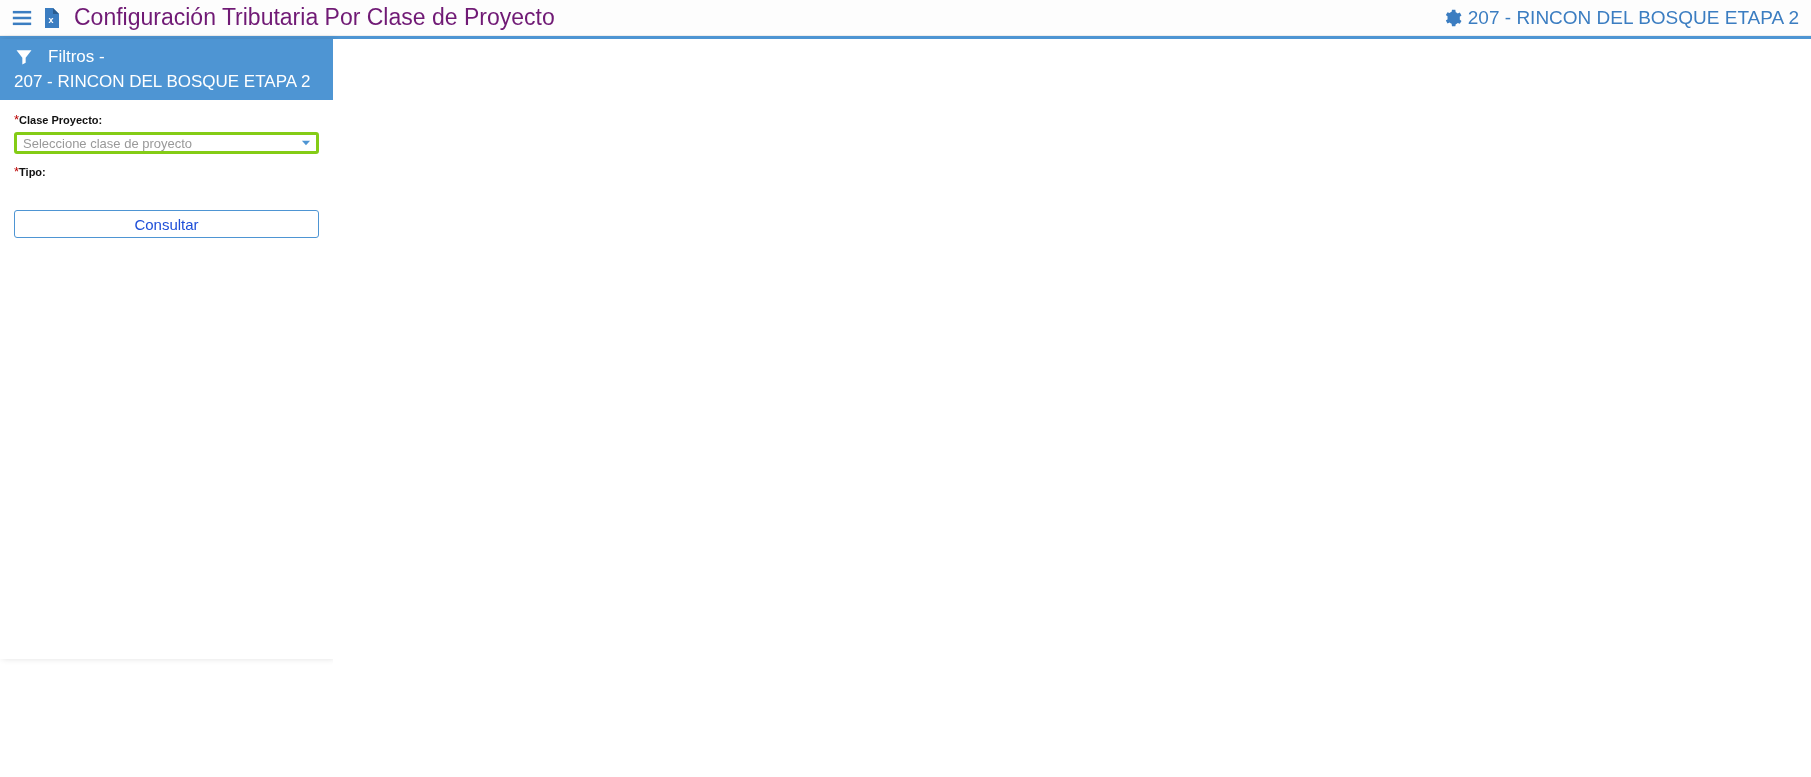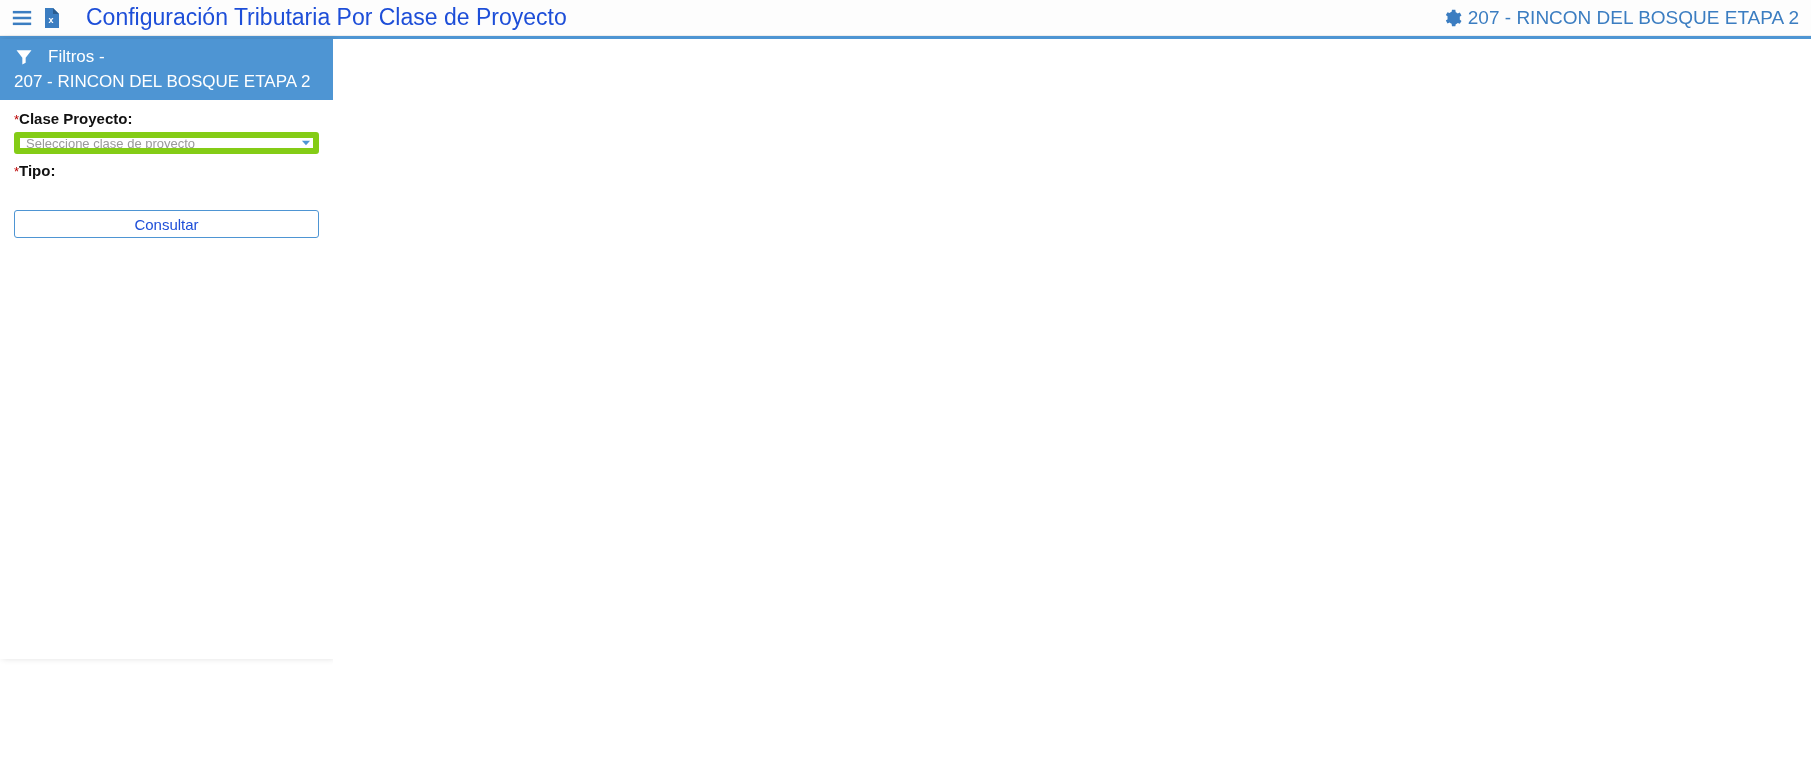--- a/index.html
+++ b/index.html
@@ -48,22 +48,22 @@
       align-items: center;
       justify-content: center;
     }
     .doc-icon svg {
       width: 16px;
       height: 20px;
     }
     .page-title {
       font-size: 23px;
       font-weight: 400;
-      color: #1d4ed8;
-      margin-left: 16px;
+      color: #701a75;
+      margin-left: 4px;
       white-space: nowrap;
     }
     .header-right {
       display: flex;
       align-items: center;
       gap: 6px;
       color: #3b7dc1;
       font-size: 19px;
       font-weight: 400;
       white-space: nowrap;
@@ -124,33 +124,33 @@
       padding: 10px 14px;
     }
     .form-group {
       margin-bottom: 8px;
     }
     .req-asterisk {
       color: #b00;
       font-size: 13px;
     }
     .form-label {
-      font-size: 15px;
+      font-size: 11px;
       font-weight: 700;
       color: #111;
       display: inline;
     }
     .select-wrap {
       position: relative;
       margin-top: 4px;
     }
     .select-input {
       width: 100%;
       height: 22px;
-      border: 6px solid #84cc16;
+      border: 3px solid #84cc16;
       border-radius: 3px;
       padding: 2px 26px 2px 6px;
       font-size: 13px;
       color: #999;
       background: #fff;
       outline: none;
       cursor: pointer;
     }
     .select-input::placeholder {
       color: #999;

